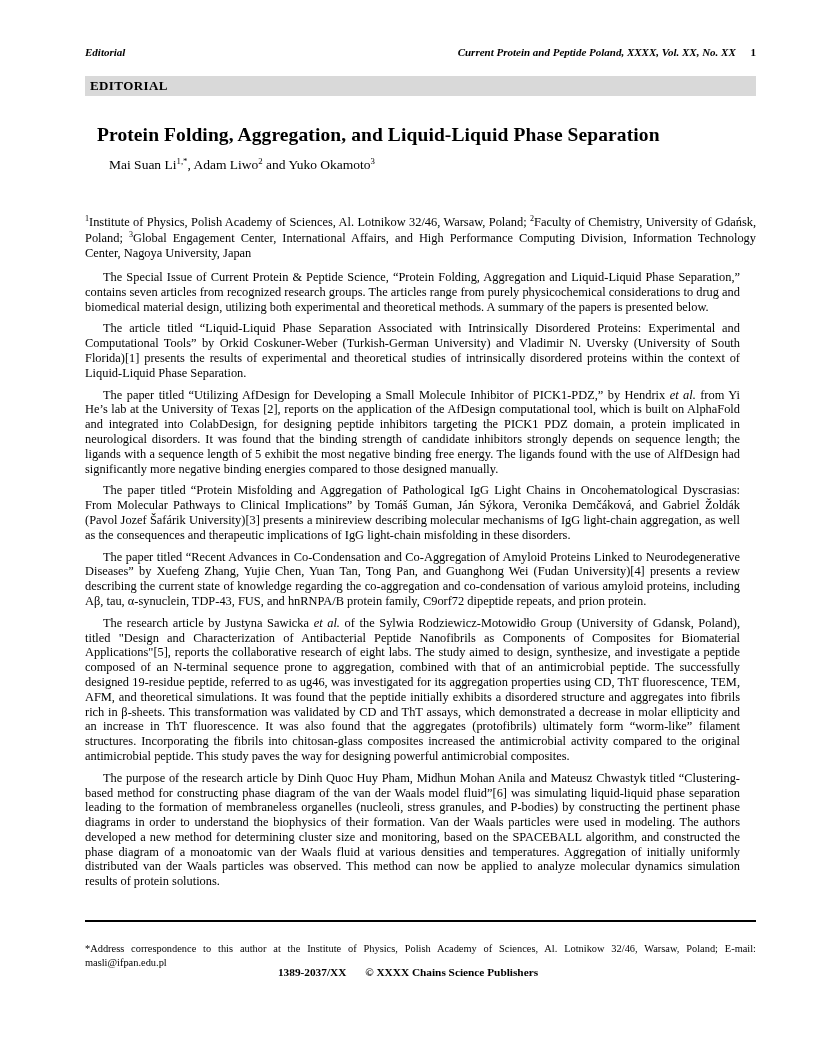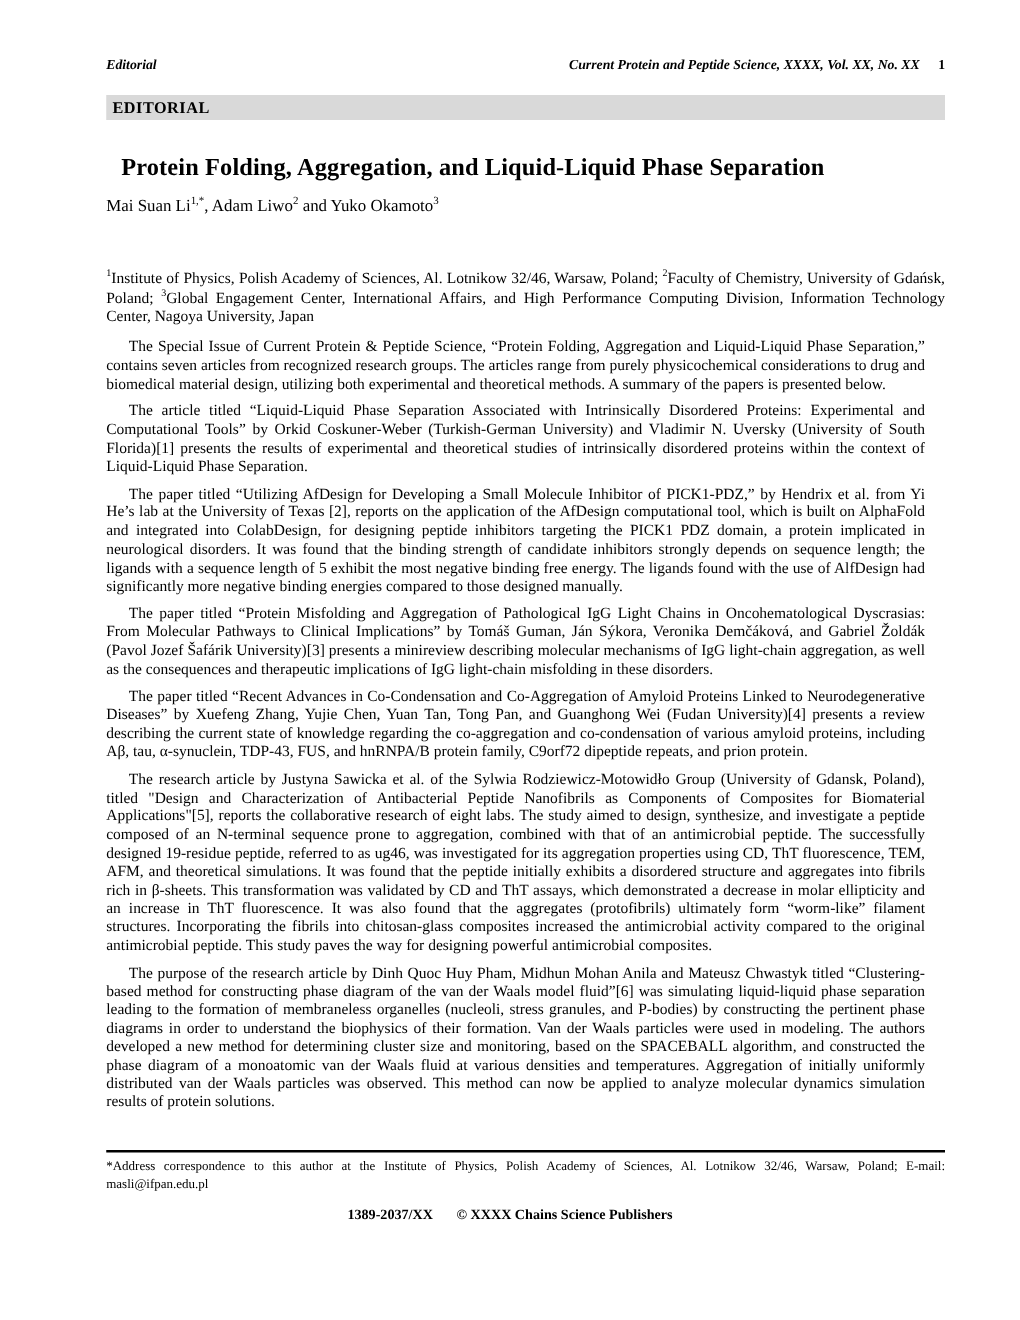--- a/index.html
+++ b/index.html
@@ -28,60 +28,60 @@
     padding-left: 5px; box-sizing: border-box;
     letter-spacing: 0.4px;
   }
 
   .article-title {
     top: 112px;
     font-size: 19.5px; font-weight: bold;
     letter-spacing: 0.1px;
   }
 
-  .authors { top: 157px; font-size: 13.5px; }
+  .authors { top: 157px; font-size: 13.5px; margin-left: 24px; }
 
   .affiliations {
     top: 215px;
     font-size: 12.4px; line-height: 15.6px;
     text-align: justify;
   }
 
   .body-text {
     top: 270px;
     font-size: 12.4px; line-height: 14.8px;
     text-align: justify;
   }
   .body-text p { margin: 0 16px 7px 0; text-indent: 18px; }
 
   .seg-sup { vertical-align: super; font-size: 0.65em; line-height: 0; }
-  .seg-i { }
+  .seg-i { font-style: italic; }
 
   .footnote {
     top: 920px;
     border-top: 2px solid #000000;
-    padding-top: 5px;
+    padding-top: 20px;
     font-size: 10.4px; line-height: 13.5px;
     text-align: justify;
   }
 
   .page-footer {
     position: absolute; left: 0; width: 816px; top: 966px;
     text-align: center;
     font-weight: bold; font-size: 11.3px;
   }
   .page-footer .issn { margin-right: 16px; }
 </style>
 </head>
 <body>
 
 <div class="abs running-head">
   <span>Editorial</span>
   <span class="right-group">
-    <span>Current Protein and Peptide Science, XXXX, Vol. XX, No. XX</span>
+    <span>Current Protein and Peptide Poland, XXXX, Vol. XX, No. XX</span>
     <span class="pagenum">1</span>
   </span>
 </div>
 
 <div class="abs banner">
   <span>EDITORIAL</span>
 </div>
 
 <h1 class="abs article-title" style="margin:12px;">Protein Folding, Aggregation, and Liquid-Liquid Phase Separation</h1>
 

